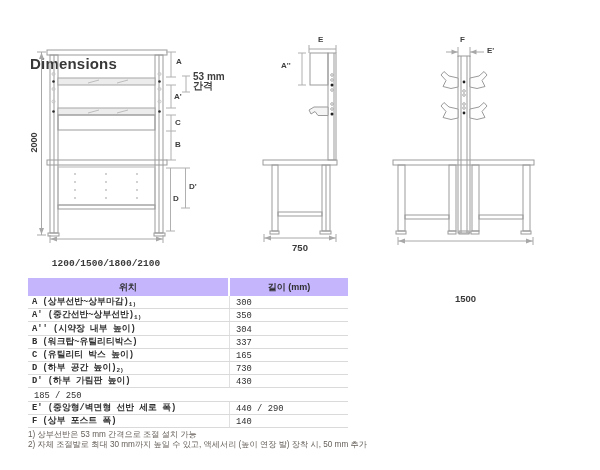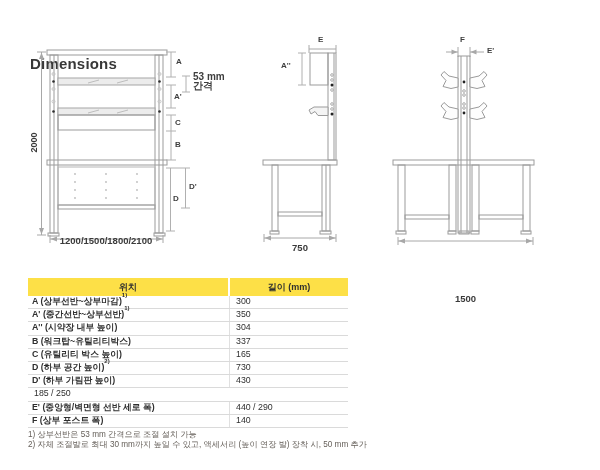--- a/index.html
+++ b/index.html
@@ -20,26 +20,26 @@
   .dim-num{font-size:9px;font-weight:bold;color:#3a3a3a;}
   .v-label{
     position:absolute;left:20px;top:138px;width:28px;text-align:center;
     transform:rotate(-90deg);transform-origin:center;
   }
   .w-label{position:absolute;text-align:center;}
   
   .dim-table{
     position:absolute;left:28px;top:278px;width:320px;font-size:8.8px;color:#2f2f2f;
   }
-  .thead{display:flex;background:#fde047;height:18px;font-weight:bold;font-size:9px;}
+  .thead{display:flex;background:#c4b5fd;height:18px;font-weight:bold;font-size:9px;}
   .thead .th{display:flex;align-items:center;justify-content:center;box-sizing:border-box;}
   .th1{width:202px;border-right:2px solid #ffffff;}
   .th2{flex:1;}
   .trow{display:flex;height:13.2px;box-sizing:border-box;border-bottom:1px solid #dadada;align-items:center;}
-  .tc{box-sizing:border-box;height:100%;display:flex;align-items:flex-start;}
+  .tc{box-sizing:border-box;height:100%;display:flex;align-items:flex-end;font-family:Liberation Mono, monospace;}
   .tc1{width:202px;padding-left:4px;font-weight:bold;border-right:1px solid #e0e0e0;}
   .tc2{flex:1;padding-left:6px;}
   .row-sup{font-size:6px;vertical-align:super;line-height:1;margin-top:-4px;}
   
   .footnotes{
     position:absolute;left:28px;top:430px;font-size:8.2px;color:#66605a;line-height:10px;white-space:nowrap;
   }
 </style>
 </head>
 <body>
@@ -231,21 +231,21 @@
 <div class="lbl" style="left:176px;top:57px;">A</div>
 <div class="lbl gap-note" style="left:193px;top:73px;">
   <div>53 mm</div>
   <div>간격</div>
 </div>
 <div class="lbl" style="left:174px;top:92px;">A'</div>
 <div class="lbl" style="left:175px;top:118px;">C</div>
 <div class="lbl" style="left:175px;top:140px;">B</div>
 <div class="lbl" style="left:189px;top:182px;">D'</div>
 <div class="lbl" style="left:173px;top:194px;">D</div>
-<div class="lbl w-label dim-num" style="left:46px;top:236px;width:120px;font-size:9.5px;">1200/1500/1800/2100</div>
+<div class="lbl w-label dim-num" style="left:46px;top:259px;width:120px;font-size:9.5px;font-family:Liberation Mono, monospace;">1200/1500/1800/2100</div>
 
 <div class="lbl" style="left:318px;top:35px;">E</div>
 <div class="lbl" style="left:281px;top:61px;">A''</div>
 <div class="lbl w-label dim-num" style="left:264px;top:243px;width:72px;font-size:9.5px;">750</div>
 
 <div class="lbl" style="left:460px;top:35px;">F</div>
 <div class="lbl" style="left:487px;top:46px;">E'</div>
 <div class="lbl w-label dim-num" style="left:398px;top:246px;width:135px;font-size:9.5px;margin-top:48px;">1500</div>
 
 <div class="dim-table">

